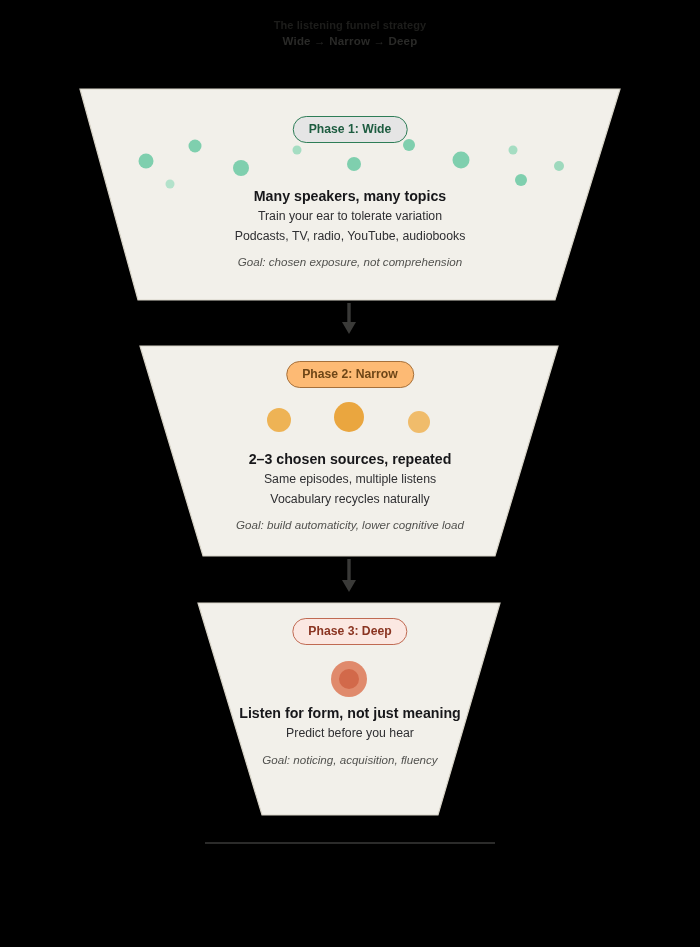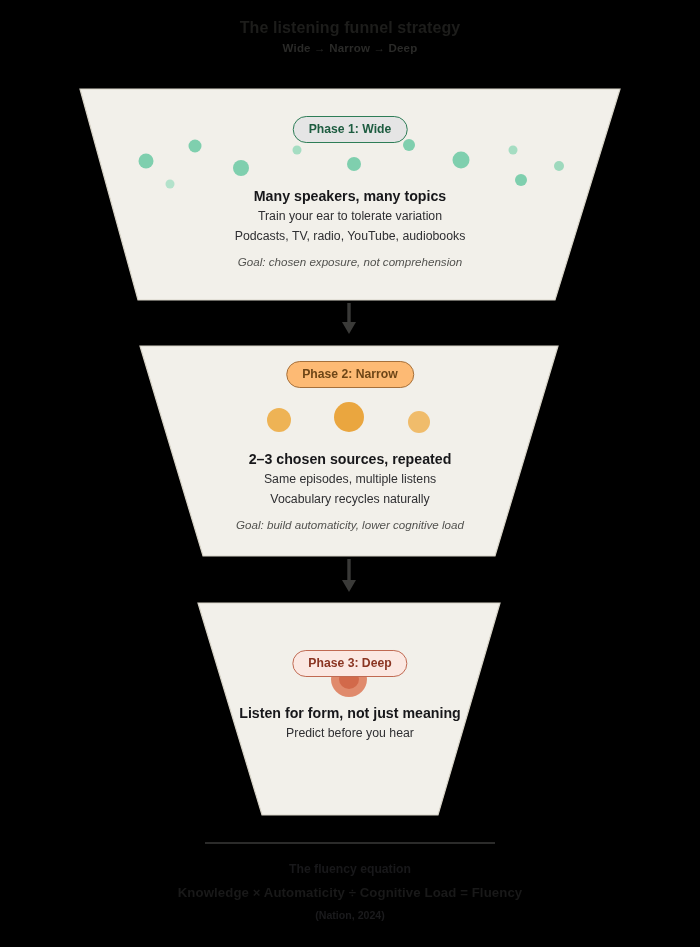--- a/index.html
+++ b/index.html
@@ -31,21 +31,21 @@
   
   .header {
     position: absolute;
     top: 18px;
     left: 0;
     width: 700px;
     text-align: center;
     pointer-events: none;
   }
   .title {
-    font-size: 16px;
+    font-size: 11px;
     font-weight: bold;
     color: #1d1d1b;
     letter-spacing: .1px;
     line-height: 1.3;
   }
   .subtitle {
     margin-top: 3px;
     font-size: 11.5px;
     font-weight: bold;
     color: #2a2a28;
@@ -204,26 +204,22 @@
 
   <div class="badge badge-2" style="left:350px; top:361px;">Phase 2: Narrow</div>
 
   <div class="ftext" style="top:449px;">
     <div class="headline">2–3 chosen sources, repeated</div>
     <div class="line">Same episodes, multiple listens</div>
     <div class="line">Vocabulary recycles naturally</div>
     <div class="goal">Goal: build automaticity, lower cognitive load</div>
   </div>
 
-  <div class="badge badge-3" style="left:350px; top:650px;">Phase 3: Deep</div>
+  <div class="badge badge-3" style="left:350px; top:618px;">Phase 3: Deep</div>
 
   <div class="ftext" style="top:703px;">
     <div class="headline">Listen for form, not just meaning</div>
     <div class="line">Predict before you hear</div>
-  </div>
-
-  <div class="footer" style="top:862px;">
-    <div class="footer-title">The fluency equation</div>
-    <div class="footer-eq">Knowledge × Automaticity ÷ Cognitive Load = Fluency</div>
-    <div class="footer-cite">(Nation, 2024)</div>
-  </div>
+    <div class="goal">Goal: noticing, acquisition, fluency</div>
+  </div>
+
 
 </div>
 
 </body></html>

